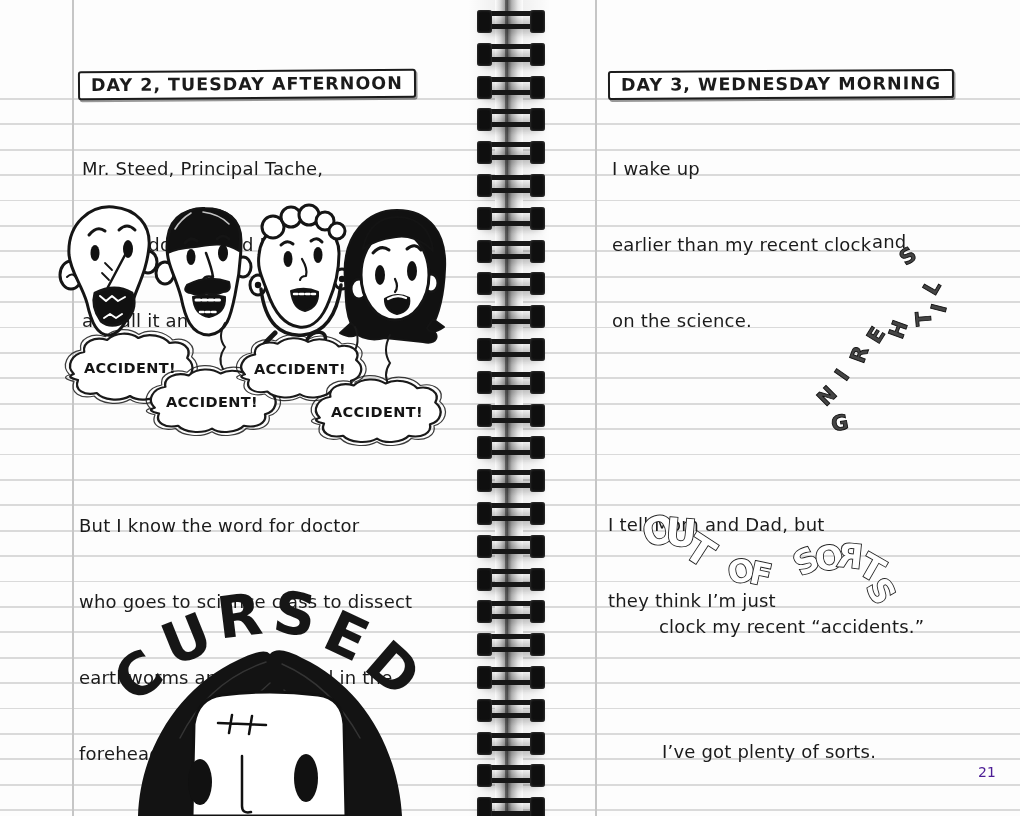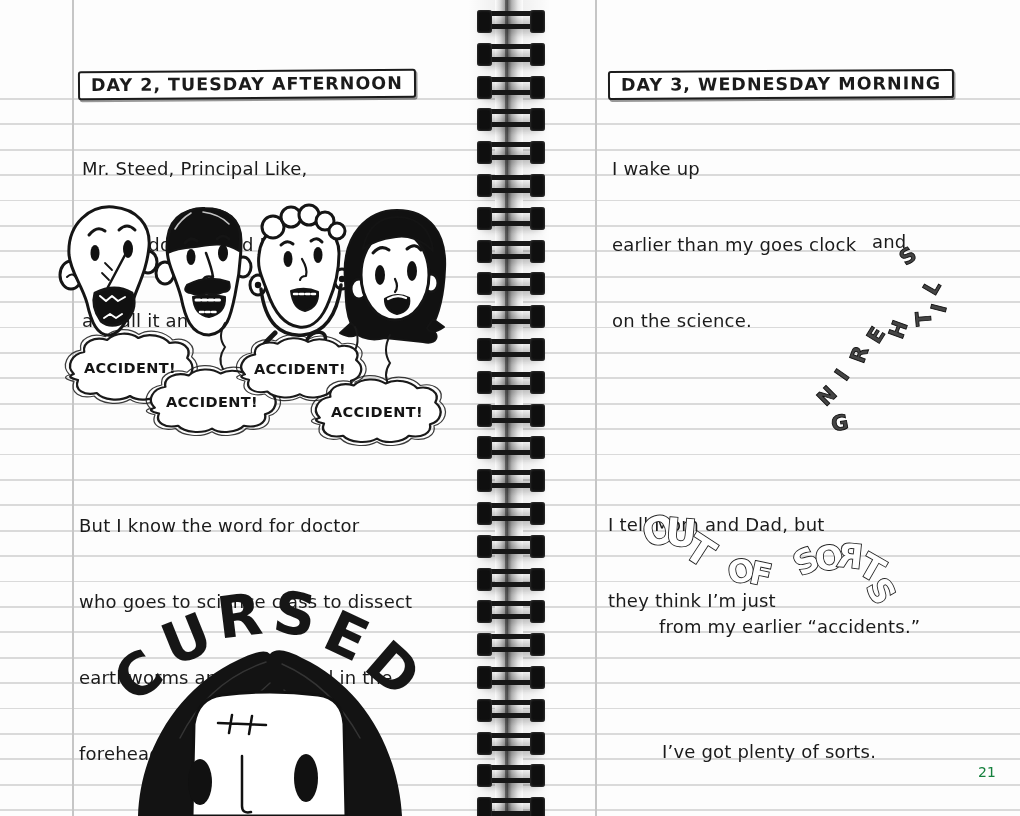--- a/index.html
+++ b/index.html
@@ -18,21 +18,21 @@
 
   
   .hand{position:absolute;font-size:18px;line-height:25.4px;letter-spacing:.2px;color:#1b1b1b;white-space:pre;}
   .hdr-box{position:absolute;border:2.4px solid #1c1c1c;border-radius:3px;padding:2px 11px 3px 11px;
     font-size:17.5px;font-weight:600;letter-spacing:1px;background:#fff;
     box-shadow:1.5px 2px 0 rgba(28,28,28,.45);white-space:nowrap;}
   .hdr-left{left:78px;top:70px;transform:rotate(-.4deg);}
   .hdr-right{left:608px;top:70px;transform:rotate(-.3deg);}
   .and-word{left:872px;top:229px;}
   .from-line{left:659px;top:614px;}
-  .page-num{position:absolute;left:978px;top:764px;font-family:"DejaVu Sans Mono",monospace;font-size:14.5px;color:#15803d;}
+  .page-num{position:absolute;left:978px;top:764px;font-family:"DejaVu Sans Mono",monospace;font-size:14.5px;color:#4c1d95;}
 
   svg{position:absolute;overflow:visible;}
   svg text{font-family:"DejaVu Sans",sans-serif;}
   .bubble-label{font-size:14.5px;font-weight:600;letter-spacing:.4px;fill:#151515;}
   .cursed-letter{font-size:58px;font-weight:bold;fill:#161616;}
   .worm-letter{font-size:21px;font-weight:bold;fill:#454545;stroke:#101010;stroke-width:.9;}
   .outline-letter{font-weight:bold;fill:#ffffff;stroke:#222222;stroke-width:1.8;paint-order:stroke;}
   .ol-big{font-size:38px;} .ol-mid{font-size:31px;} .ol-sorts{font-size:33px;}
 
   
@@ -62,21 +62,21 @@
   <div class="margin-line margin-left"></div>
   <div class="margin-line margin-right"></div>
 
   <div class="layer txt-layer">
 
     <div class="hdr-box hdr-left">
       <span>DAY 2, TUESDAY AFTERNOON</span>
     </div>
 
     <div class="hand" style="left:82px;top:105px;">
-      <div>Mr. Steed, Principal Like,</div>
+      <div>Mr. Steed, Principal Tache,</div>
       <div>the ER doctor, and Mom</div>
       <div>all call it an</div>
     </div>
 
     <svg style="left:55px;top:195px;" width="395" height="250" viewBox="0 0 395 250">
       <defs>
         <path id="bubbleShape" d="M -54 6 C -62 -2 -56 -14 -44 -16 C -46 -26 -34 -32 -22 -28 C -14 -36 0 -36 8 -30 C 18 -36 32 -32 38 -25 C 50 -28 60 -20 55 -10 C 64 -2 60 10 50 13 C 52 22 42 28 30 25 C 24 32 8 34 0 28 C -10 34 -26 32 -32 25 C -44 28 -54 22 -50 12 C -58 10 -60 8 -54 6 Z"></path>
       </defs>
 
       <g stroke="#151515" stroke-width="3" fill="#ffffff" stroke-linejoin="round" stroke-linecap="round">
@@ -204,21 +204,21 @@
   </div>
 
   <div class="layer txt-layer">
 
     <div class="hdr-box hdr-right">
       <span>DAY 3, WEDNESDAY MORNING</span>
     </div>
 
     <div class="hand" style="left:612px;top:105px;">
       <div>I wake up</div>
-      <div>earlier than my goes clock</div>
+      <div>earlier than my recent clock</div>
       <div>on the science.</div>
     </div>
 
     <div class="hand and-word">and</div>
 
     <svg style="left:800px;top:240px;" width="160" height="210" viewBox="0 0 160 210">
       <g>
         <text class="worm-letter" text-anchor="middle" transform="translate(112,22) rotate(-35)">S</text>
         <text class="worm-letter" text-anchor="middle" transform="translate(138,51) rotate(-60)">L</text>
         <text class="worm-letter" text-anchor="middle" transform="translate(146,70) rotate(-76)">I</text>
@@ -245,21 +245,21 @@
         <text class="outline-letter ol-mid" text-anchor="middle" dominant-baseline="central" transform="translate(111,66) rotate(-12)">O</text>
         <text class="outline-letter ol-mid" text-anchor="middle" dominant-baseline="central" transform="translate(131,69) rotate(12)">F</text>
         <text class="outline-letter ol-sorts" text-anchor="middle" dominant-baseline="central" transform="translate(176,56) rotate(-28)">S</text>
         <text class="outline-letter ol-sorts" text-anchor="middle" dominant-baseline="central" transform="translate(199,53) rotate(-10)">O</text>
         <text class="outline-letter ol-sorts" text-anchor="middle" dominant-baseline="central" transform="translate(220,51) rotate(6) scale(-1,1)">R</text>
         <text class="outline-letter ol-sorts" text-anchor="middle" dominant-baseline="central" transform="translate(242,63) rotate(30)">T</text>
         <text class="outline-letter ol-sorts" text-anchor="middle" dominant-baseline="central" transform="translate(251,86) rotate(60)">S</text>
       </g>
     </svg>
 
-    <div class="hand from-line">from my earlier “accidents.”</div>
+    <div class="hand from-line">clock my recent “accidents.”</div>
 
     <div class="hand" style="left:662px;top:688px;">
       <div>I’ve got plenty of sorts.</div>
       <div>What I’m out of is time.</div>
     </div>
 
     <div class="page-num">21</div>
   </div>
 
   <div class="spine-shade-l"></div>

